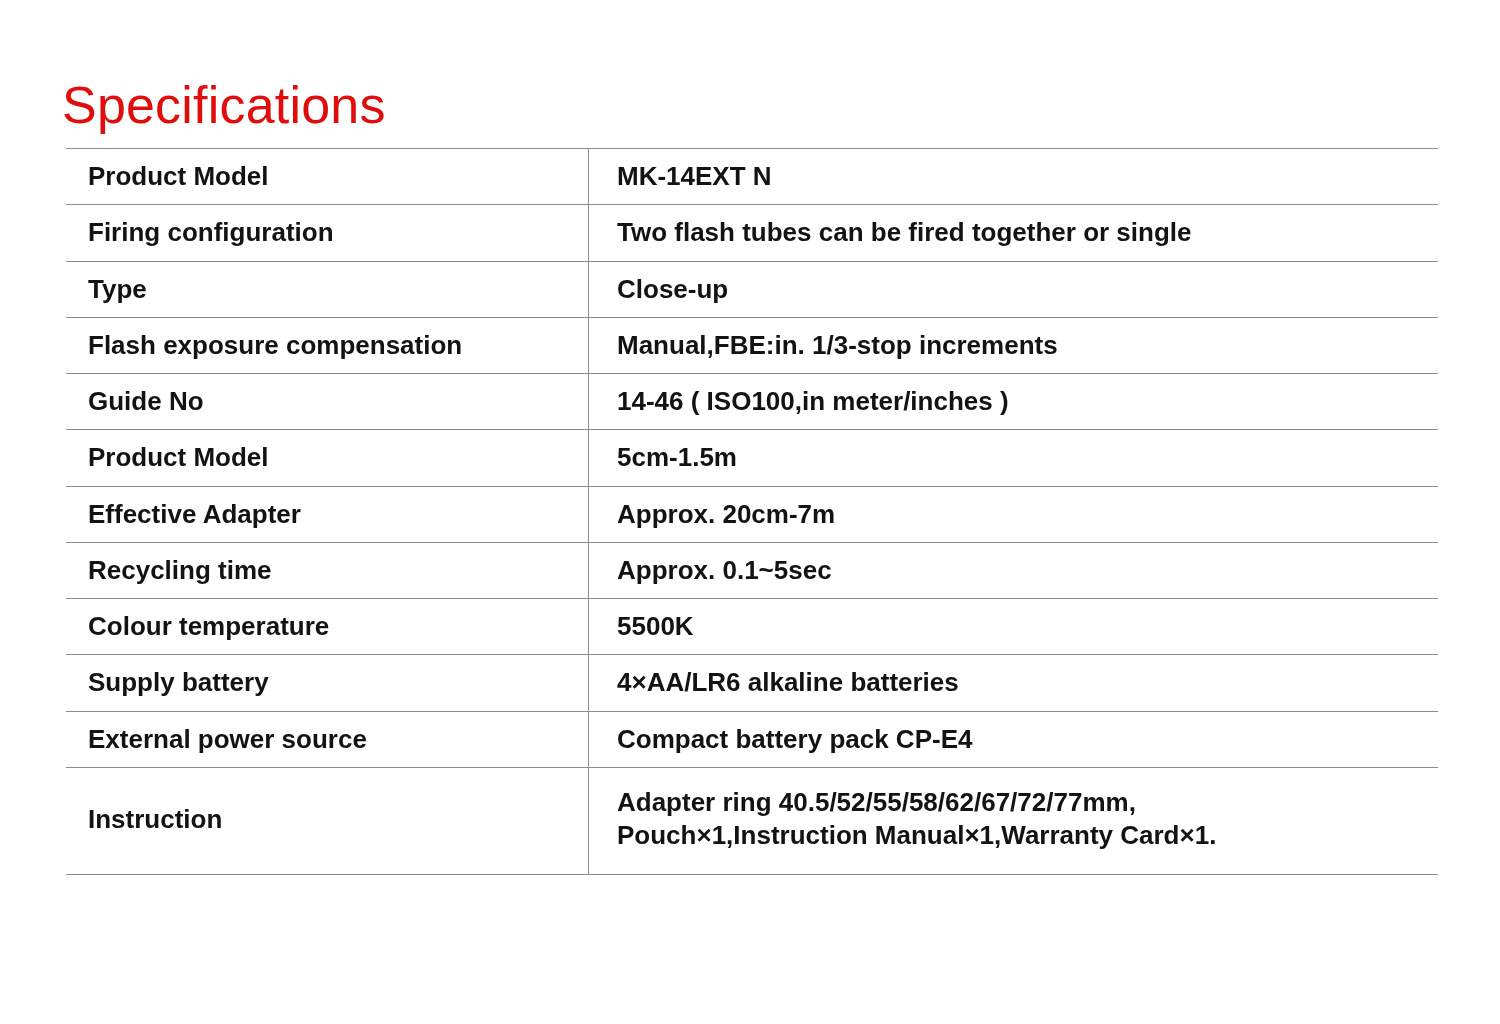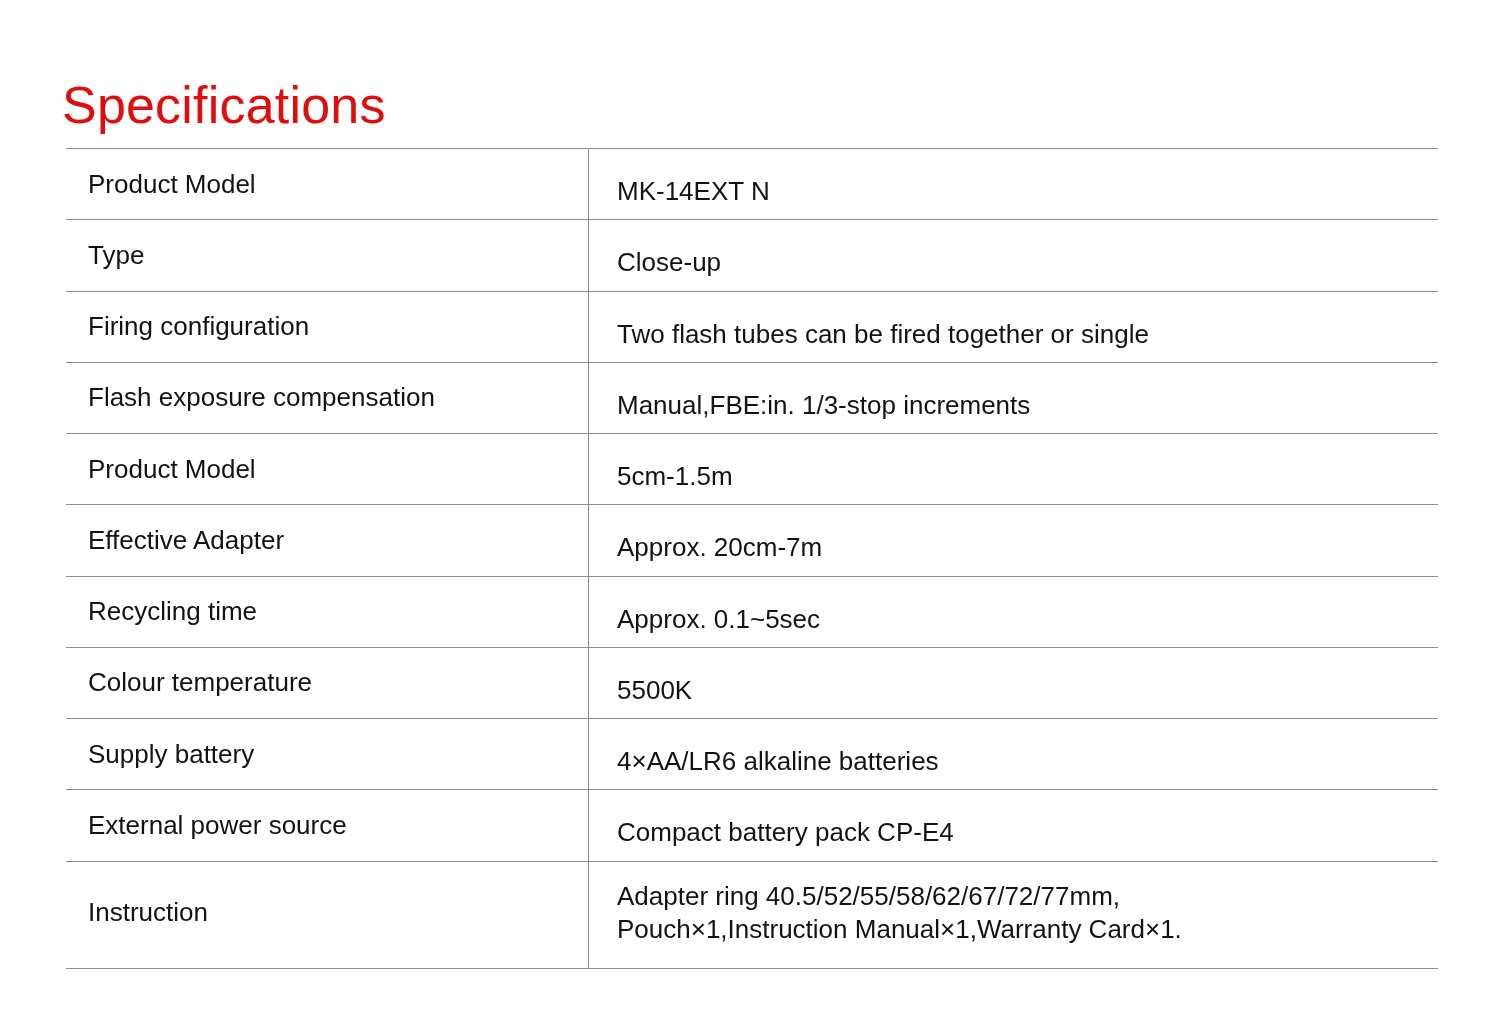--- a/index.html
+++ b/index.html
@@ -41,31 +41,31 @@
   .spec-table tr {
     border-bottom: 1px solid #8c8c8c;
   }
   .spec-table tr:first-child {
     border-top: 1px solid #8c8c8c;
   }
   .spec-table td {
     padding: 0;
     vertical-align: middle;
     font-size: 26px;
-    font-weight: 400;
+    font-weight: 700;
     line-height: 1.28;
     color: #131313;
   }
   .spec-table td.label {
     width: 490px;
     padding: 11px 10px 11px 22px;
     border-right: 1px solid #8c8c8c;
   }
   .spec-table td.value {
-    padding: 26px 10px 11px 28px;
+    padding: 11px 10px 11px 28px;
   }
   .spec-table tr.tall td {
     padding-top: 18px;
     padding-bottom: 22px;
   }
   .value-line {
     display: block;
   }
 </style>
 </head>
@@ -77,35 +77,41 @@
 
   <table class="spec-table">
     <tbody>
         <tr>
           <td class="label">Product Model</td>
           <td class="value">
             <span class="value-line">MK-14EXT N</span>
           </td>
         </tr>
         <tr>
+          <td class="label">Firing configuration</td>
+          <td class="value">
+            <span class="value-line">Two flash tubes can be fired together or single</span>
+          </td>
+        </tr>
+        <tr>
           <td class="label">Type</td>
           <td class="value">
             <span class="value-line">Close-up</span>
           </td>
         </tr>
         <tr>
-          <td class="label">Firing configuration</td>
+          <td class="label">Flash exposure compensation</td>
           <td class="value">
-            <span class="value-line">Two flash tubes can be fired together or single</span>
+            <span class="value-line">Manual,FBE:in. 1/3-stop increments</span>
           </td>
         </tr>
         <tr>
-          <td class="label">Flash exposure compensation</td>
+          <td class="label">Guide No</td>
           <td class="value">
-            <span class="value-line">Manual,FBE:in. 1/3-stop increments</span>
+            <span class="value-line">14-46 ( ISO100,in meter/inches )</span>
           </td>
         </tr>
         <tr>
           <td class="label">Product Model</td>
           <td class="value">
             <span class="value-line">5cm-1.5m</span>
           </td>
         </tr>
         <tr>
           <td class="label">Effective Adapter</td>

